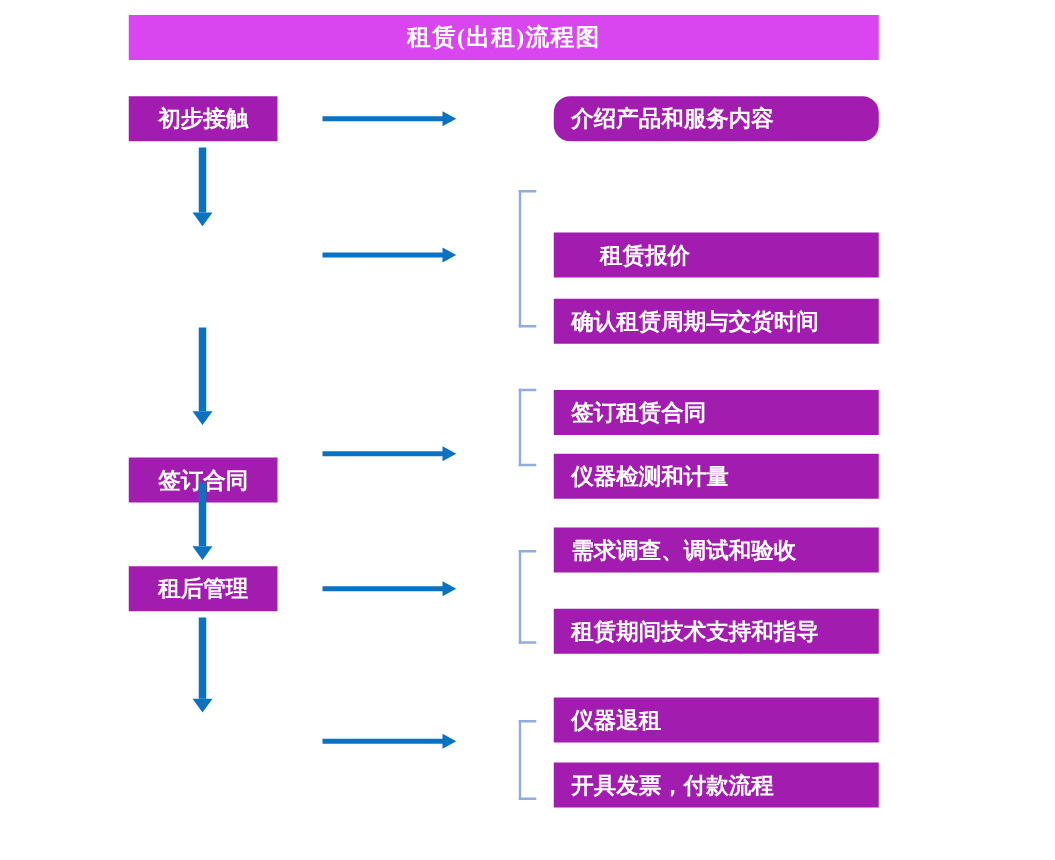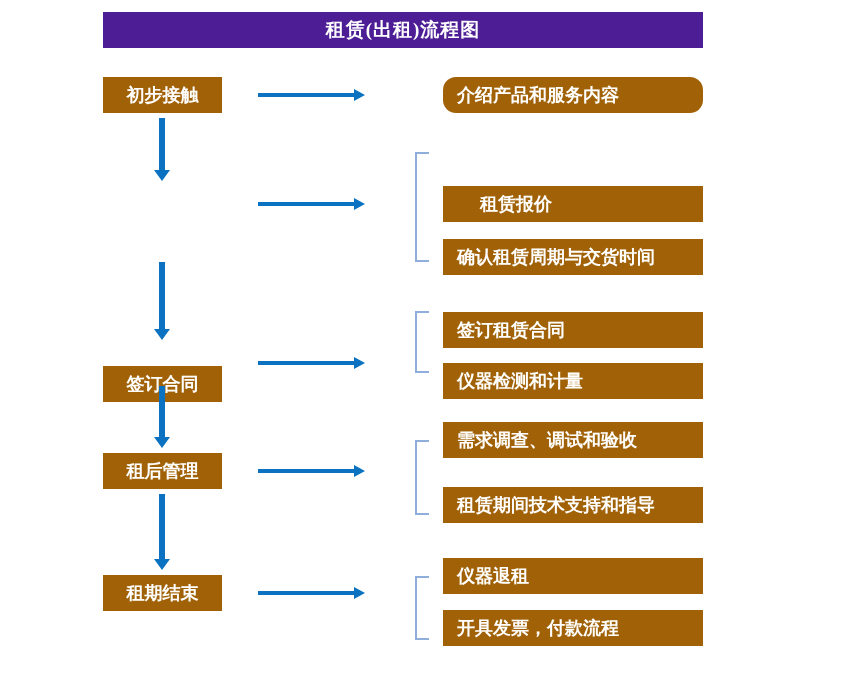--- a/index.html
+++ b/index.html
@@ -6,27 +6,27 @@
   body{
     width:844px;height:688px;
     background:#ffffff;
     font-family:"Liberation Serif","DejaVu Serif",serif;
     overflow:hidden;
   }
   #canvas{position:relative;width:844px;height:688px;}
 
   .title-bar{
     position:absolute;left:103px;top:12px;width:600px;height:36px;
-    background:#4c1d95;color:#ffffff;
+    background:#d946ef;color:#ffffff;
     display:flex;align-items:center;justify-content:center;
     font-size:19px;font-weight:bold;letter-spacing:1px;
   }
 
   .node{
-    position:absolute;background:#a16207;color:#ffffff;
+    position:absolute;background:#a21caf;color:#ffffff;
     display:flex;align-items:center;
     font-size:18px;font-weight:bold;
     white-space:nowrap;
   }
   .node.left{
     left:103px;width:119px;height:36px;
     justify-content:center;
   }
   .node.right{
     left:443px;width:260px;height:36px;
@@ -75,21 +75,20 @@
 </head>
 <body>
 
 <div id="canvas">
 
   <div class="title-bar">租赁(出租)流程图</div>
 
   <div class="node left" style="top:77px;">初步接触</div>
   <div class="node left" style="top:345px;margin-top:21px;">签订合同</div>
   <div class="node left" style="top:453px;">租后管理</div>
-  <div class="node left" style="top:575px;">租期结束</div>
 
   <div class="v-arrow" style="left:154px;top:118px;height:63px;">
     <div class="shaft"></div>
     <div class="head"></div>
   </div>
   <div class="v-arrow" style="left:154px;top:262px;height:78px;">
     <div class="shaft"></div>
     <div class="head"></div>
   </div>
   <div class="v-arrow" style="left:154px;top:386px;height:62px;">

